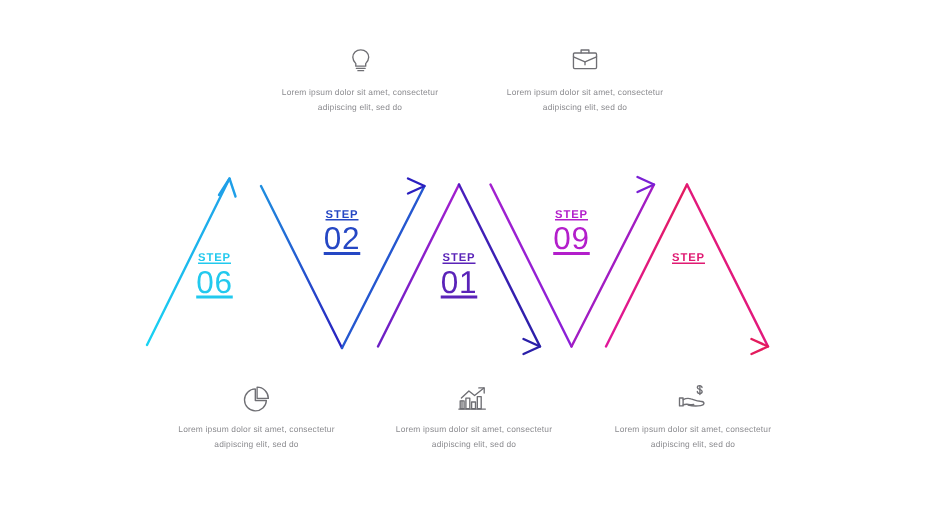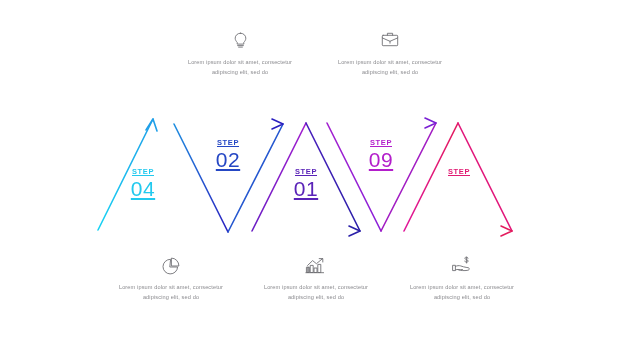--- a/index.html
+++ b/index.html
@@ -161,21 +161,21 @@
         <path d="M404,231 L458,123" stroke="url(#g5)"></path>
         <path d="M458,123 L512,231" stroke="url(#g5)"></path>
         <path d="M501,226 L512,231 L501,236" stroke="#e31b5d"></path>
       </g>
 
     </g>
   </svg>
 
   <div class="step-label" style="left:115px; top:168px; width:56px; color:#22c9ee;">
     <span class="kicker">STEP</span>
-    <span class="num">04</span>
+    <span class="num">06</span>
   </div>
 
   <div class="step-label" style="left:200px; top:139px; width:56px; color:#2547c4;">
     <span class="kicker">STEP</span>
     <span class="num">02</span>
   </div>
 
   <div class="step-label" style="left:278px; top:168px; width:56px; color:#5a23b8;">
     <span class="kicker">STEP</span>
     <span class="num">01</span>

